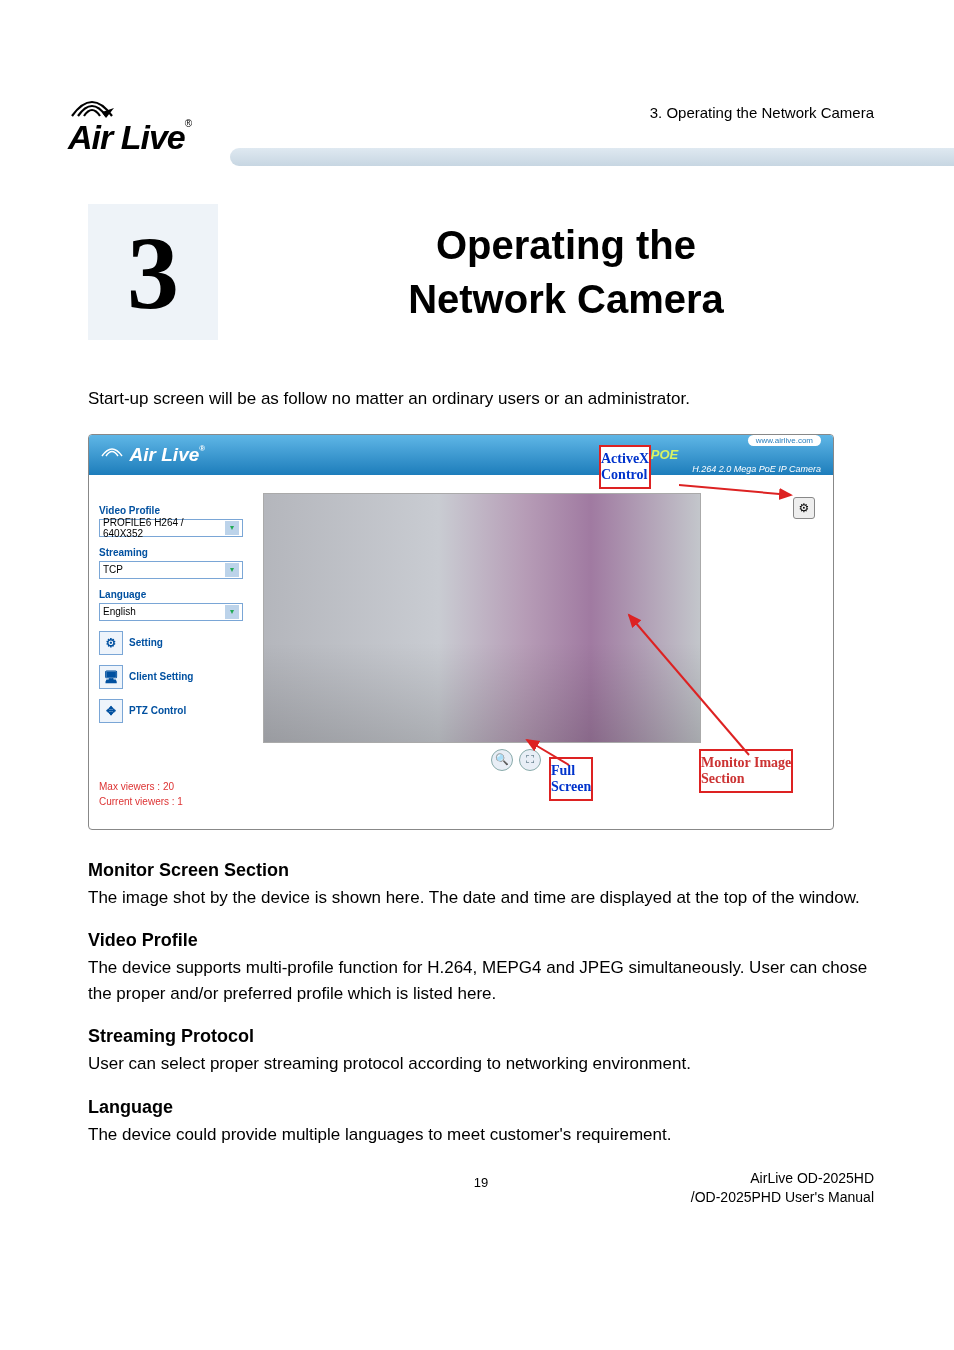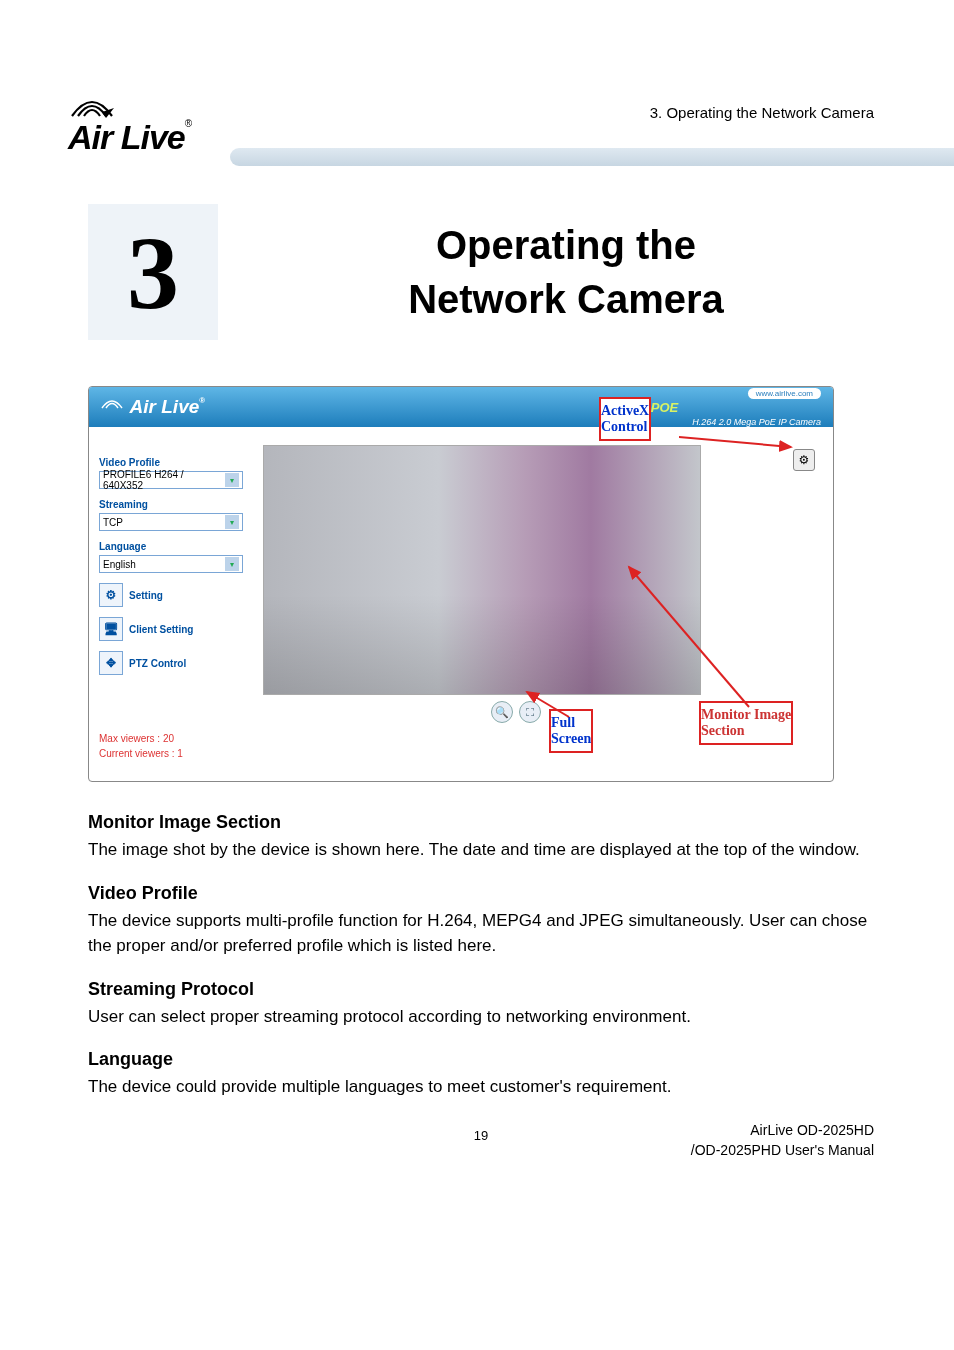--- a/index.html
+++ b/index.html
@@ -117,20 +117,21 @@
   <div class="content">
 
     <div class="chap">
       <div class="chap-box">3</div>
       <div class="chap-title">
         <span>Operating the</span><br>
         <span>Network Camera</span>
       </div>
     </div>
 
+    <p class="intro">Start-up screen will be as follow no matter an ordinary users or an administrator.</p>
 
     <div class="shot">
       <div class="shot-topbar">
         <div>
           <span class="brand">
             <span style="position:relative;top:-4px;display:inline-block;margin-right:2px;">
               <svg width="22" height="12" viewBox="0 0 44 24">
                 <path d="M2 22 Q22 -6 42 22" stroke="#fff" stroke-width="3" fill="none"></path>
                 <path d="M10 22 Q22 4 34 22" stroke="#fff" stroke-width="3" fill="none"></path>
               </svg>
@@ -224,21 +225,21 @@
       <svg class="arrow" style="top:170px; left:530px;" width="160" height="160">
         <defs>
             <marker id="ah3" markerWidth="8" markerHeight="8" refX="6" refY="3" orient="auto">
               <path d="M0,0 L7,3 L0,6 Z" fill="#d22"></path>
             </marker>
           </defs>
         <line x1="130" y1="150" x2="10" y2="10" stroke="#d22" stroke-width="2" marker-end="url(#ah3)"></line>
       </svg>
     </div>
 
-    <h3 class="sec">Monitor Image Section</h3>
+    <h3 class="sec">Monitor Screen Section</h3>
     <p class="para">The image shot by the device is shown here. The date and time are displayed at the top of the window.</p>
 
     <h3 class="sec">Video Profile</h3>
     <p class="para">The device supports multi-profile function for H.264, MEPG4 and JPEG simultaneously. User can chose the proper and/or preferred profile which is listed here.</p>
 
     <h3 class="sec">Streaming Protocol</h3>
     <p class="para">User can select proper streaming protocol according to networking environment.</p>
 
     <h3 class="sec">Language</h3>
     <p class="para">The device could provide multiple languages to meet customer's requirement.</p>

